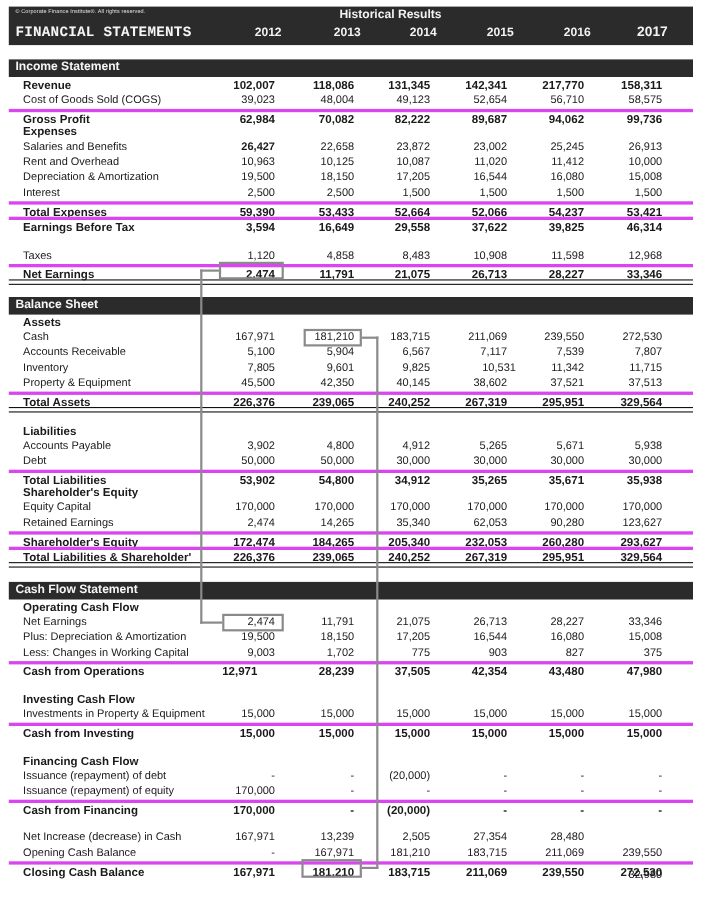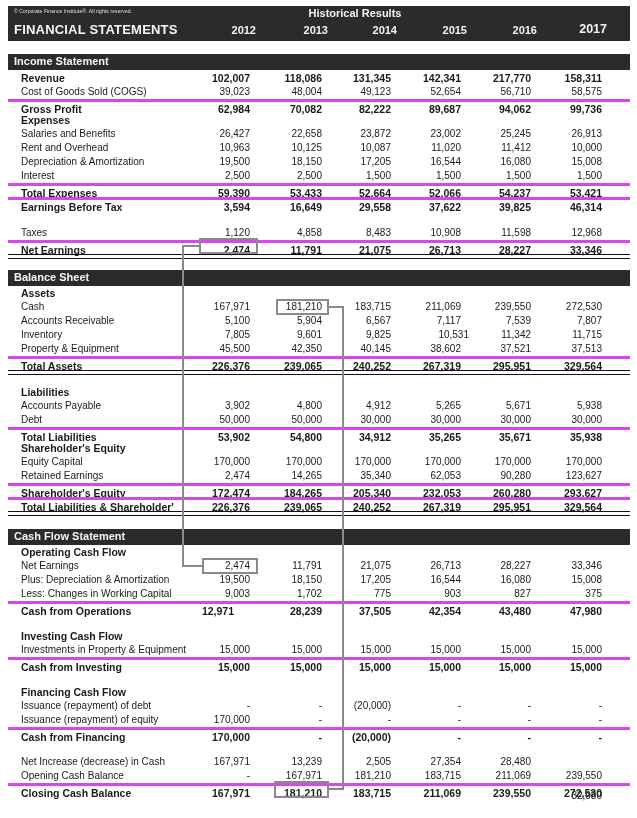--- a/index.html
+++ b/index.html
@@ -1,21 +1,21 @@
 <!DOCTYPE html>
 <html><head>
 <meta charset="utf-8">
 <style>
   html, body { margin: 0; padding: 0; background: #ffffff; }
   body { width: 637px; height: 818px; position: relative; overflow: hidden;
          font-family: "Liberation Sans", sans-serif; color: #111; }
   .hdr-band { position: absolute; left: 8px; top: 6px; width: 622px; height: 35px; background: #2b2b2b; }
   .copyright { position: absolute; left: 14px; top: 8px; font-size: 5px; color: #e0e0e0; letter-spacing: 0.1px; white-space: nowrap; }
   .hist { position: absolute; left: 300px; top: 7px; width: 110px; text-align: center; font-size: 11px; color: #f2f2f2; font-weight: bold; }
-  .fs-title { position: absolute; left: 14px; top: 22px; font-size: 13px; font-weight: bold; color: #f5f5f5; letter-spacing: 0.2px; }
+  .fs-title { position: absolute; left: 14px; top: 22px; font-size: 13px; font-weight: bold; color: #f5f5f5; letter-spacing: 0.2px; font-family: Liberation Mono, monospace; }
   .year { position: absolute; top: 24px; font-size: 11px; font-weight: bold; color: #f2f2f2; text-align: right; width: 60px; }
   .sec-bar { position: absolute; left: 8px; width: 622px; height: 16px; background: #2b2b2b; }
   .sec-title { position: absolute; left: 6px; top: 1px; font-size: 11px; font-weight: bold; color: #f5f5f5; }
   .row { position: absolute; left: 8px; width: 622px; height: 14px; }
   .lbl { position: absolute; left: 13px; top: 0; font-size: 10px; line-height: 14px; white-space: nowrap; color: #1a1a1a; }
   .lbl.bold { font-weight: bold; font-size: 10.5px; }
   .val { position: absolute; top: 0; width: 64px; text-align: right; font-size: 10px; line-height: 14px; color: #1a1a1a; }
   .val.bold { font-weight: bold; font-size: 10.5px; }
   .line-top { border-top: 3px solid #d946ef; }
   .dbl { position: absolute; left: 8px; width: 622px; height: 3px; border-top: 1px solid #111; border-bottom: 1px solid #111; }
@@ -66,21 +66,21 @@
       <span class="val bold" style="left: 319px;">82,222</span>
       <span class="val bold" style="left: 389px;">89,687</span>
       <span class="val bold" style="left: 459px;">94,062</span>
       <span class="val bold" style="left: 530px;">99,736</span>
     </div>
     <div class="row" style="top: 113px;">
       <span class="lbl bold">Expenses</span>
     </div>
     <div class="row" style="top: 127px;">
       <span class="lbl">Salaries and Benefits</span>
-      <span class="val" style="left: 178px;">26,427</span>
+      <span class="val" style="left: 178px; font-weight: bold;">26,427</span>
       <span class="val" style="left: 250px;">22,658</span>
       <span class="val" style="left: 319px;">23,872</span>
       <span class="val" style="left: 389px;">23,002</span>
       <span class="val" style="left: 459px;">25,245</span>
       <span class="val" style="left: 530px;">26,913</span>
     </div>
     <div class="row" style="top: 141px;">
       <span class="lbl">Rent and Overhead</span>
       <span class="val" style="left: 178px;">10,963</span>
       <span class="val" style="left: 250px;">10,125</span>

